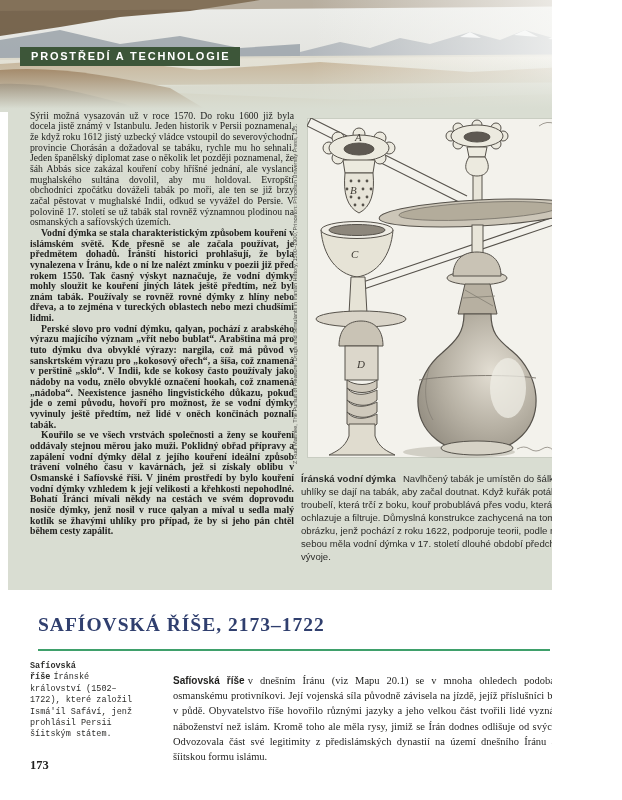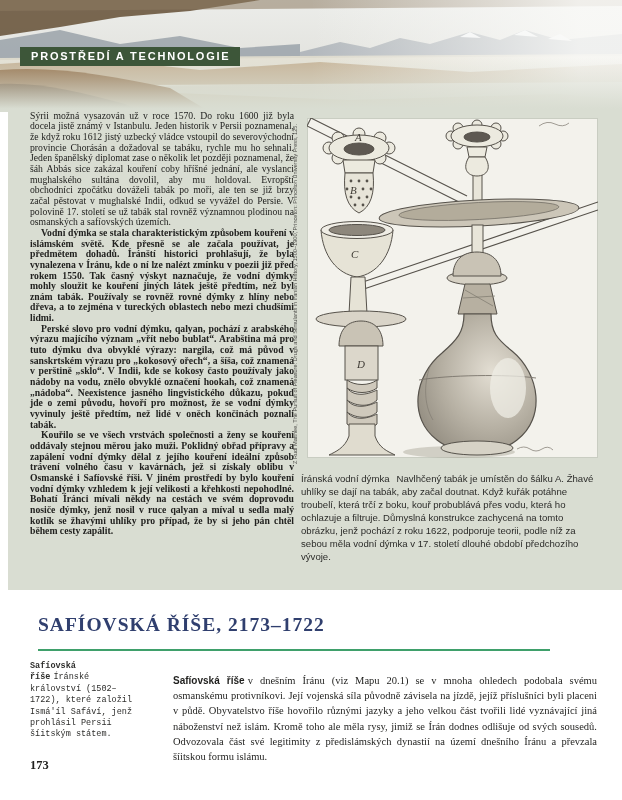--- a/index.html
+++ b/index.html
@@ -1,16 +1,16 @@
 <!DOCTYPE html>
 <html lang="cs"><head>
 <meta charset="utf-8">
 <style>
   html,body{margin:0;padding:0;background:#ffffff;}
-  .page{position:relative;width:622px;height:800px;background:#ffffff;overflow:hidden;
+  .page{position:relative;width:552px;height:800px;background:#ffffff;overflow:hidden;
         font-family:"Liberation Serif",serif;color:#232323;}
 
   
   .hero{position:absolute;left:0;top:0;width:622px;height:112px;z-index:1;}
   .hero svg{display:block;width:622px;height:112px;}
   .hero .fade-right{position:absolute;inset:0;
       background:linear-gradient(to right, rgba(250,250,248,0) 50%, rgba(250,250,248,.85) 93%);}
   .hero .fade-bottom{position:absolute;inset:0;
       background:linear-gradient(to bottom, rgba(217,221,210,0) 52%, #d9ddd2 97%);}
 
@@ -32,21 +32,21 @@
       writing-mode:vertical-rl;transform:rotate(180deg);
       font-family:"Liberation Sans",sans-serif;font-size:5.6px;color:#4b4b47;
       white-space:nowrap;overflow:hidden;}
 
   .img-panel{position:absolute;left:299px;top:60px;width:291px;height:340px;background:#f3f2ec;
       box-shadow:0 0 0 1px #c9cdc2 inset;}
   .img-panel svg{display:block;width:291px;height:340px;}
 
   .caption{position:absolute;left:293px;top:404px;width:300px;
       font-family:"Liberation Sans",sans-serif;font-size:9.6px;line-height:13.1px;color:#2c2c2a;}
-  .caption .term{font-weight:normal;margin-right:7px;}
+  .caption .term{font-weight:bold;margin-right:7px;}
 
   
   .section{position:absolute;left:0;top:590px;width:622px;height:210px;background:#ffffff;}
   .sec-title{position:absolute;left:38px;top:24px;font-size:19.5px;font-weight:bold;color:#303f6e;
       letter-spacing:1px;}
   .sec-rule{position:absolute;left:38px;top:59px;width:512px;height:2px;background:#3fa06b;}
   .sidebar{position:absolute;left:30px;top:71px;width:110px;
       font-family:Liberation Mono, monospace;font-size:8.5px;line-height:11.4px;color:#2e2e2c;}
   .sidebar .term{font-weight:bold;margin-right:3px;}
   .sec-body{position:absolute;left:157px;top:67px;width:424px;font-size:10.5px;line-height:15.2px;

